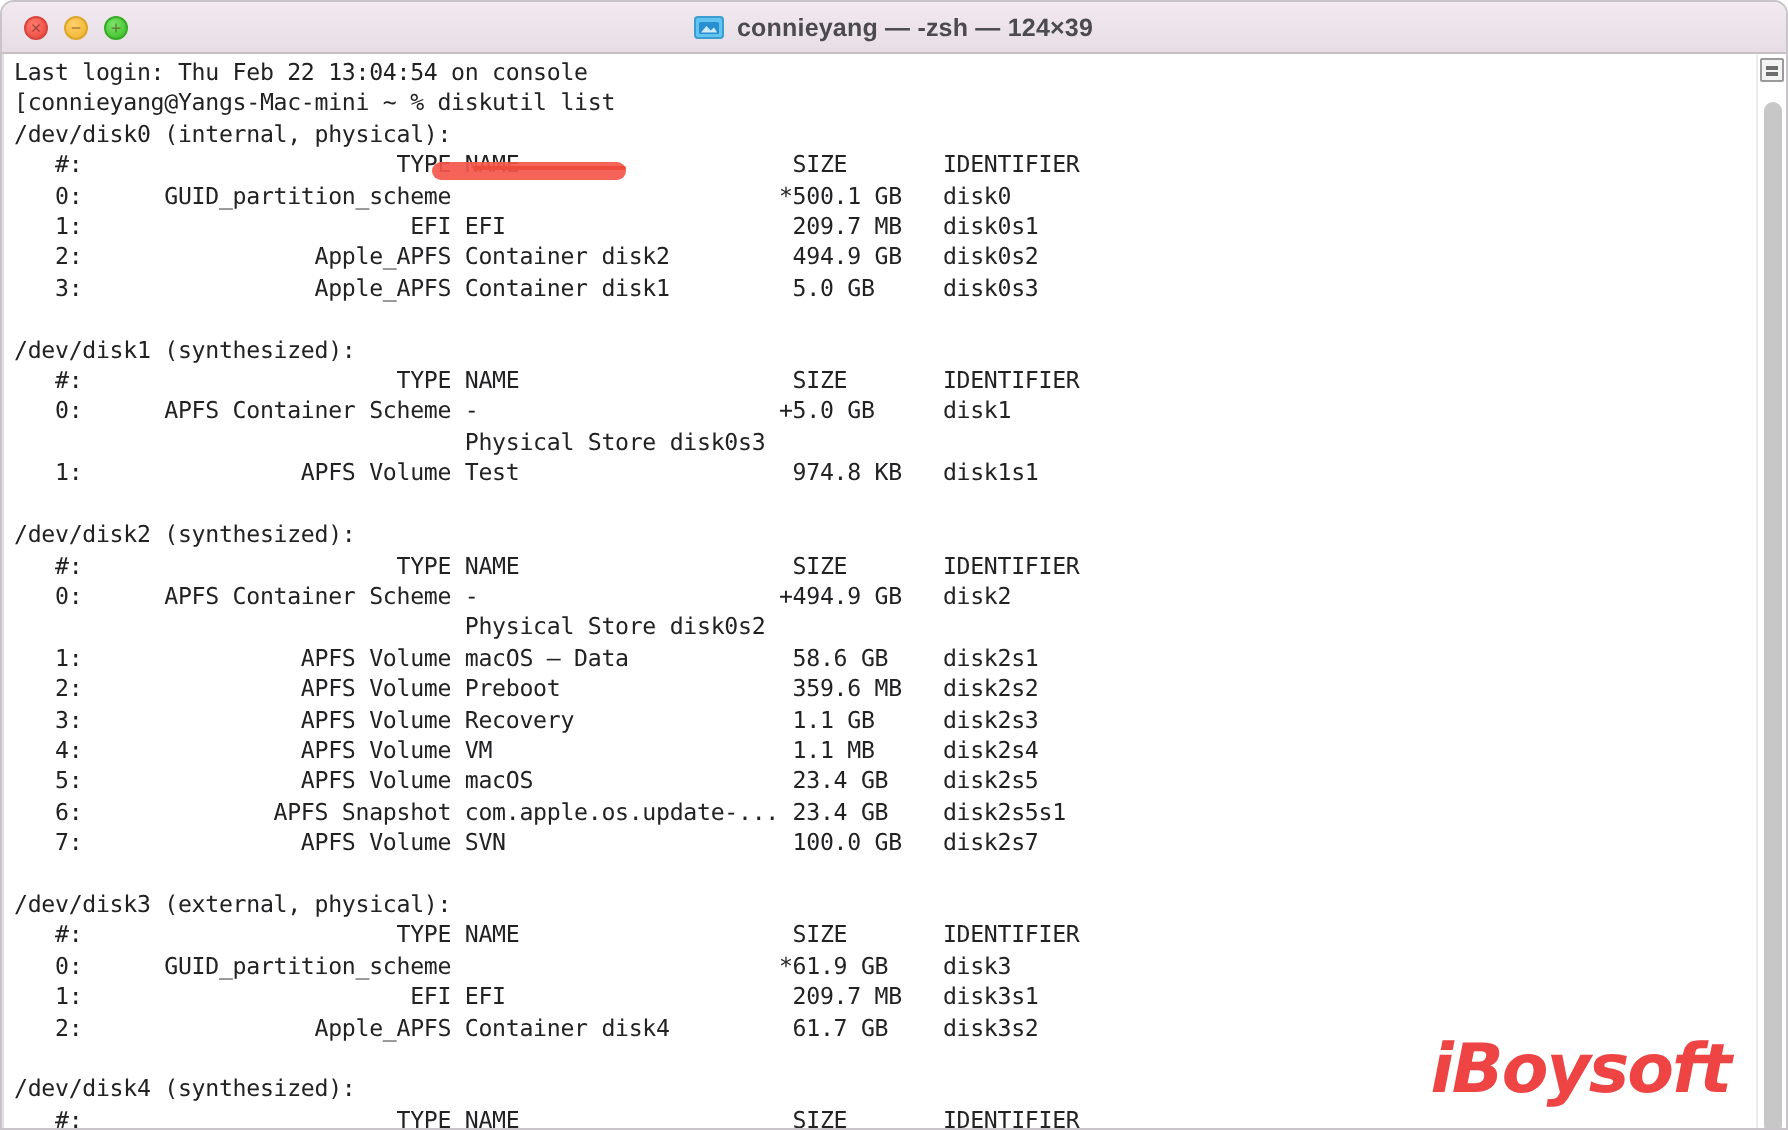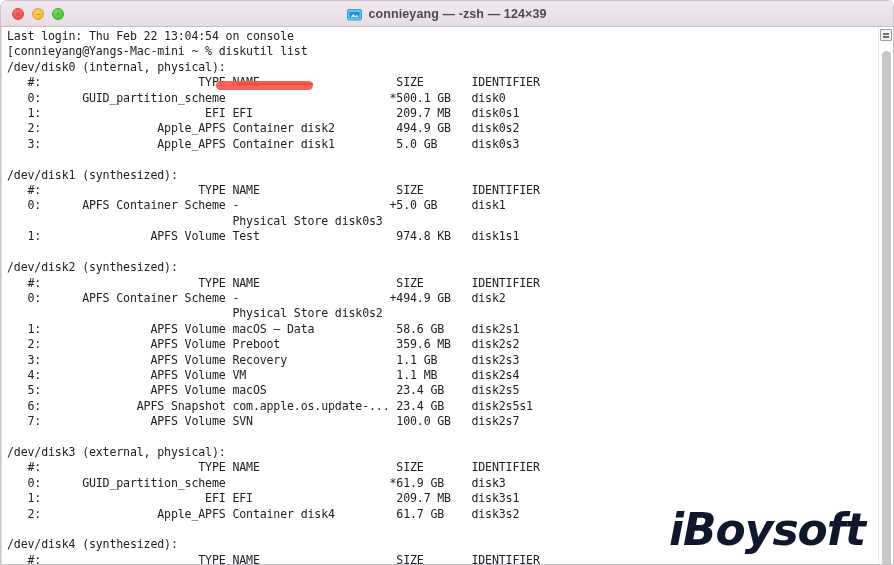--- a/index.html
+++ b/index.html
@@ -194,24 +194,24 @@
     z-index: 1;
   }
 
   
   .watermark {
     position: absolute;
     right: 28px;
     bottom: 12px;
     z-index: 6;
     font-family: "DejaVu Sans", sans-serif;
-    font-size: 44px;
+    font-size: 34px;
     font-weight: bold;
     font-style: italic;
-    color: #0f172a;
+    color: #ef4444;
     letter-spacing: -1px;
     line-height: 1;
     text-shadow: 0 1px 0 rgba(255,255,255,0.7);
     user-select: none;
   }
 </style>
 </head>
 <body>
 
 <div class="screen">

